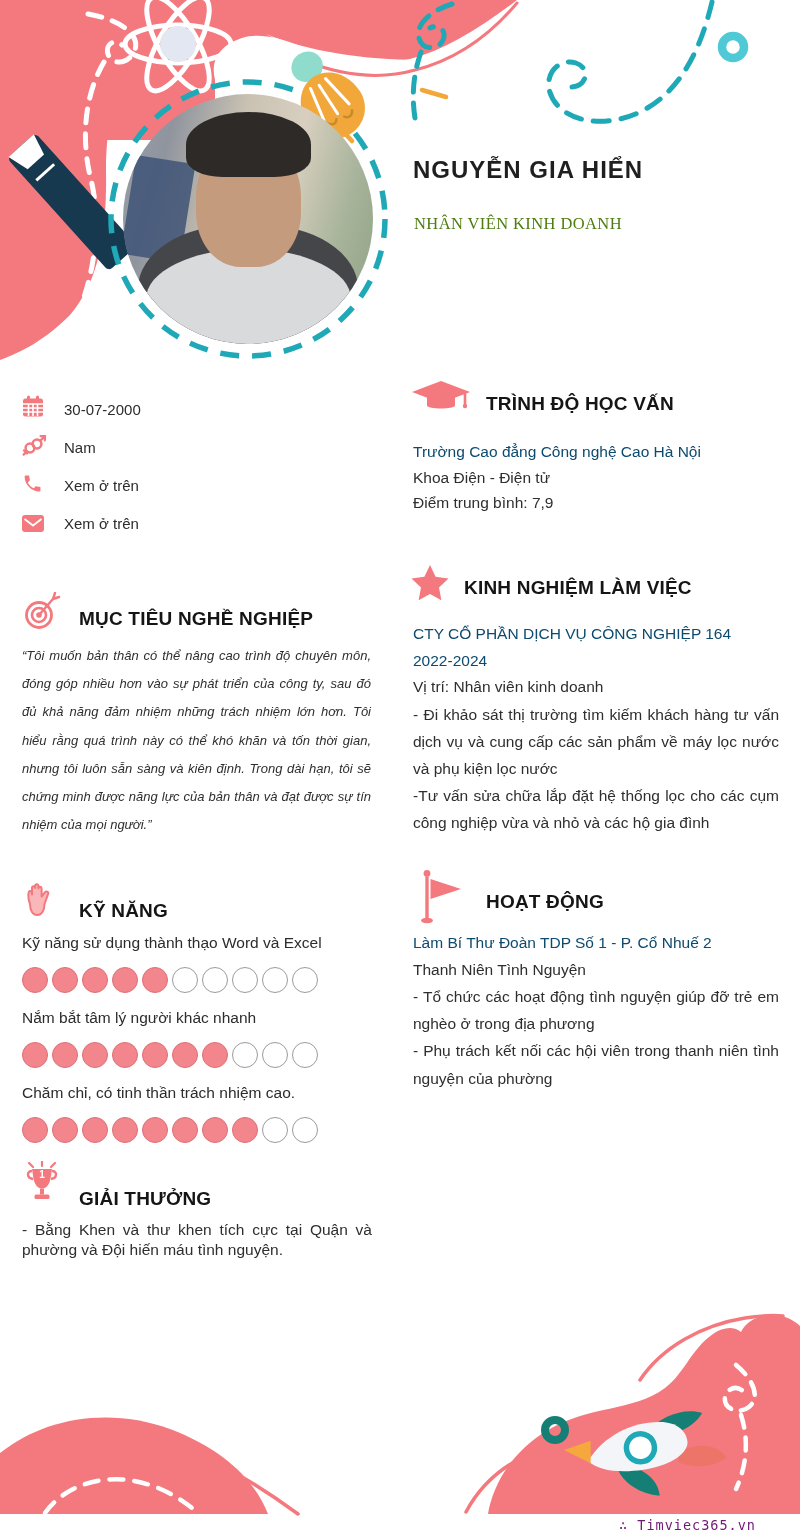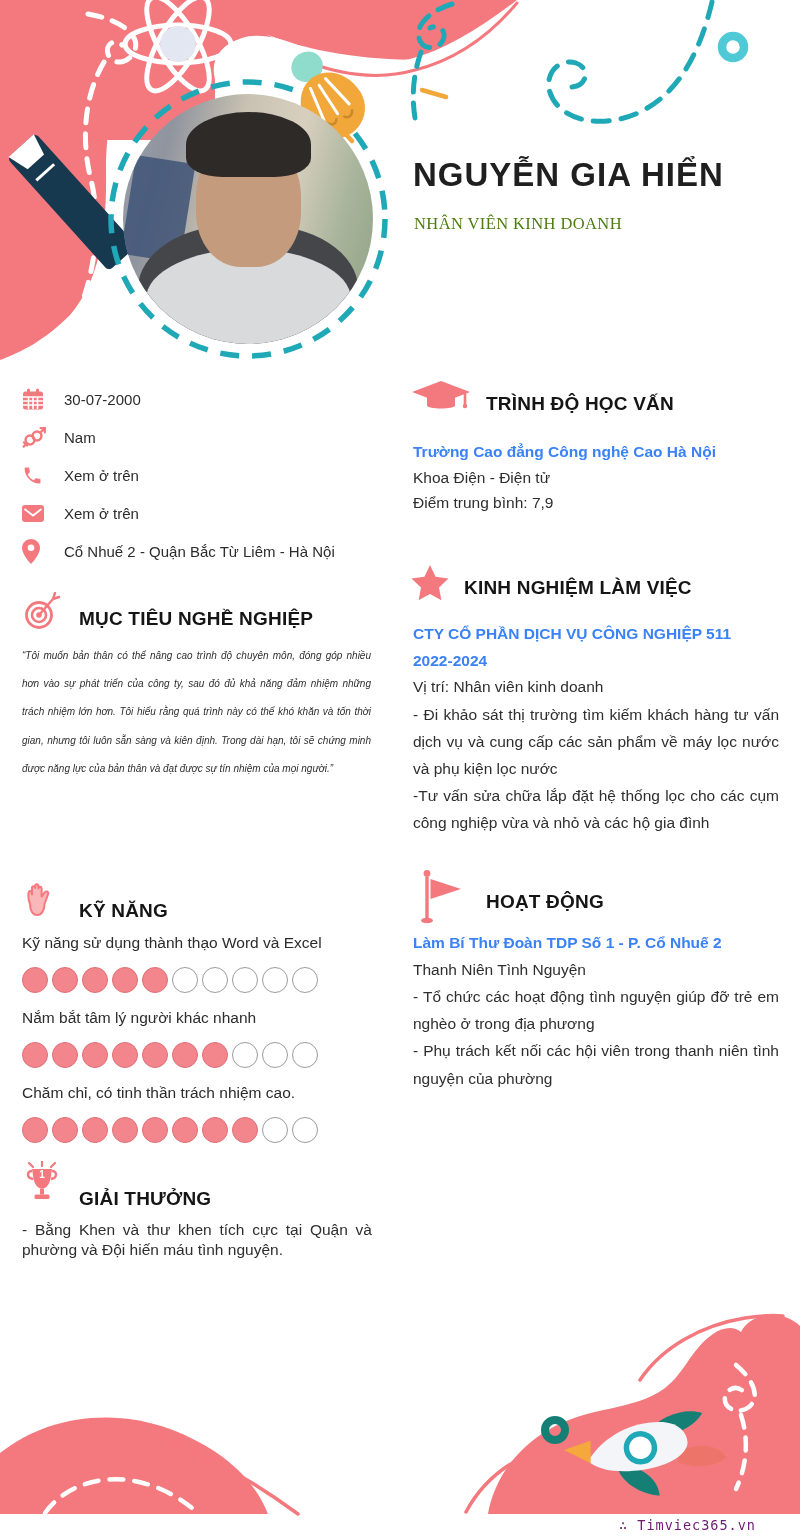--- a/index.html
+++ b/index.html
@@ -11,44 +11,44 @@
   
   .photo{position:absolute;left:123px;top:94px;width:250px;height:250px;border-radius:50%;overflow:hidden;}
   .ph-bg{position:absolute;inset:0;background:linear-gradient(105deg,#9aa0aa 0%,#8f949e 18%,#c9c2b2 40%,#d8cfbf 60%,#a8b49b 80%,#8da183 100%);}
   .ph-poster{position:absolute;left:2%;top:26%;width:24%;height:40%;background:#3f5377;transform:rotate(9deg);opacity:.85;border-radius:3px;}
   .ph-chair{position:absolute;left:6%;bottom:-8%;width:88%;height:56%;background:#45464a;border-radius:46% 46% 0 0;}
   .ph-body{position:absolute;left:9%;bottom:-2%;width:82%;height:40%;background:#d9dadb;border-radius:50% 50% 0 0;}
   .ph-neck{position:absolute;left:42%;bottom:34%;width:16%;height:14%;background:#b98e6f;}
   .ph-head{position:absolute;left:29%;top:17%;width:42%;height:52%;background:#c59b7d;border-radius:46% 46% 42% 42%;}
   .ph-hair{position:absolute;left:25%;top:7%;width:50%;height:26%;background:#2e2a28;border-radius:60% 60% 35% 35%;}
 
-  .name{position:absolute;left:413px;top:156px;font-size:33px;font-weight:bold;color:#1f1f1f;letter-spacing:1px;margin:0;}
+  .name{position:absolute;left:413px;top:156px;font-size:24px;font-weight:bold;color:#1f1f1f;letter-spacing:1px;margin:0;}
   .jobtitle{position:absolute;left:414px;top:214px;font-size:16.5px;color:#4d7c0f;letter-spacing:.4px;font-family:Liberation Serif, serif;}
 
   .info{position:absolute;left:22px;top:380px;width:360px;}
-  .info-row{display:flex;align-items:center;height:38px;}
+  .info-row{display:flex;align-items:flex-end;height:38px;}
   .info-ic{width:26px;flex:0 0 26px;display:flex;align-items:center;}
   .info-tx{font-size:15px;color:#2c2c2c;margin-left:16px;}
 
   .sec-title{position:absolute;font-size:19px;font-weight:bold;color:#151515;letter-spacing:.2px;margin:4px;}
 
-  .objective-text{position:absolute;left:22px;top:642px;width:349px;font-size:10px;font-style:italic;
+  .objective-text{position:absolute;left:22px;top:642px;width:349px;font-size:13px;font-style:italic;
                   color:#2e2e2e;line-height:28.2px;text-align:justify;}
 
   .skills-list{position:absolute;left:22px;top:934px;width:352px;}
   .skill-label{font-size:15.5px;color:#2c2c2c;margin:0 0 15px;}
   .dots{display:flex;gap:4px;margin:0 0 16px;}
   .dot{width:26px;height:26px;border-radius:50%;border:1.6px solid #9b9b9b;background:#fff;box-sizing:border-box;}
   .dot.filled{background:#F2868C;border-color:#DE6F76;}
 
   .awards-text{position:absolute;left:22px;top:1220px;width:350px;font-size:15.5px;color:#2e2e2e;
                line-height:20px;text-align:justify;}
 
   .edu{position:absolute;left:413px;top:439px;width:364px;font-size:15.5px;line-height:25.5px;color:#2e2e2e;}
-  .bold{font-weight:bold;color:#3b82f6;}
+  .bold{font-weight:normal;color:#0c4a6e;}
   .exp{position:absolute;left:413px;top:621px;width:366px;font-size:15.5px;color:#2e2e2e;}
   .exp p,.act p,.edu p{margin:0;}
   .lh26{line-height:26.5px;}
   .just{line-height:27.2px;text-align:justify;}
   .act{position:absolute;left:413px;top:930px;width:366px;font-size:15.5px;color:#2e2e2e;}
 
   .watermark{position:absolute;top:1517px;right:44px;font-family:"DejaVu Sans Mono",monospace;
              font-size:13.5px;color:#701a75;letter-spacing:1px;}
 </style>
 </head>
@@ -143,29 +143,20 @@
     </div>
     <div class="info-row">
       <span class="info-ic">
         <svg width="22" height="17" viewBox="0 0 22 17">
             <rect width="22" height="17" rx="3" fill="#F4797E"></rect>
             <path d="M2.5,4 L11,10.5 L19.5,4" fill="none" stroke="#fff" stroke-width="1.8"></path>
           </svg>
       </span>
       <span class="info-tx">Xem ở trên</span>
     </div>
-    <div class="info-row">
-      <span class="info-ic">
-        <svg width="18" height="25" viewBox="0 0 18 25">
-            <path fill="#F4797E" d="M9,0 C4,0 0,4 0,9 c0,6.6 9,16 9,16 s9,-9.4 9,-16 C18,4 14,0 9,0 Z"></path>
-            <circle cx="9" cy="8.7" r="3.3" fill="#fff"></circle>
-          </svg>
-      </span>
-      <span class="info-tx">Cổ Nhuế 2 - Quận Bắc Từ Liêm - Hà Nội</span>
-    </div>
   </div>
 
   <svg class="abs" style="left:23px;top:592px" width="38" height="38" viewBox="0 0 38 38">
     <circle cx="16" cy="23" r="12.5" fill="none" stroke="#F4797E" stroke-width="2.8"></circle>
     <circle cx="16" cy="23" r="7" fill="none" stroke="#F4797E" stroke-width="2.6"></circle>
     <circle cx="16" cy="23" r="2.8" fill="#F4797E"></circle>
     <path d="M16,23 L30,7" stroke="#F4797E" stroke-width="2.4" stroke-linecap="round"></path>
     <path d="M30,7 L36,5 M30,7 L32,1" stroke="#F4797E" stroke-width="2.4" stroke-linecap="round"></path>
   </svg>
   <h2 class="sec-title" style="left:75px;top:604px">MỤC TIÊU NGHỀ NGHIỆP</h2>
@@ -239,21 +230,21 @@
     <p class="bold">Trường Cao đẳng Công nghệ Cao Hà Nội</p>
     <p>Khoa Điện - Điện tử</p>
     <p>Điểm trung bình: 7,9</p>
   </div>
 
   <svg class="abs" style="left:411px;top:565px" width="38" height="36" viewBox="0 0 38 36">
     <polygon points="19,0 24.6,11.8 37.5,13.5 28,22.5 30.4,35.3 19,29 7.6,35.3 10,22.5 0.5,13.5 13.4,11.8" fill="#F4797E"></polygon>
   </svg>
   <h2 class="sec-title" style="left:460px;top:573px">KINH NGHIỆM LÀM VIỆC</h2>
   <div class="exp">
-    <p class="bold lh26">CTY CỔ PHẦN DỊCH VỤ CÔNG NGHIỆP 511</p>
+    <p class="bold lh26">CTY CỔ PHẦN DỊCH VỤ CÔNG NGHIỆP 164</p>
     <p class="bold lh26">2022-2024</p>
     <p class="lh26">Vị trí: Nhân viên kinh doanh</p>
     <div>
         <p class="just">- Đi khảo sát thị trường tìm kiếm khách hàng tư vấn dịch vụ và cung cấp các sản phẩm về máy lọc nước và phụ kiện lọc nước</p>
         <p class="just">-Tư vấn sửa chữa lắp đặt hệ thống lọc cho các cụm công nghiệp vừa và nhỏ và các hộ gia đình</p>
       </div>
   </div>
 
   <svg class="abs" style="left:420px;top:869px" width="44" height="56" viewBox="0 0 44 56">
     <circle cx="7" cy="4.5" r="3.4" fill="#F4797E"></circle>

